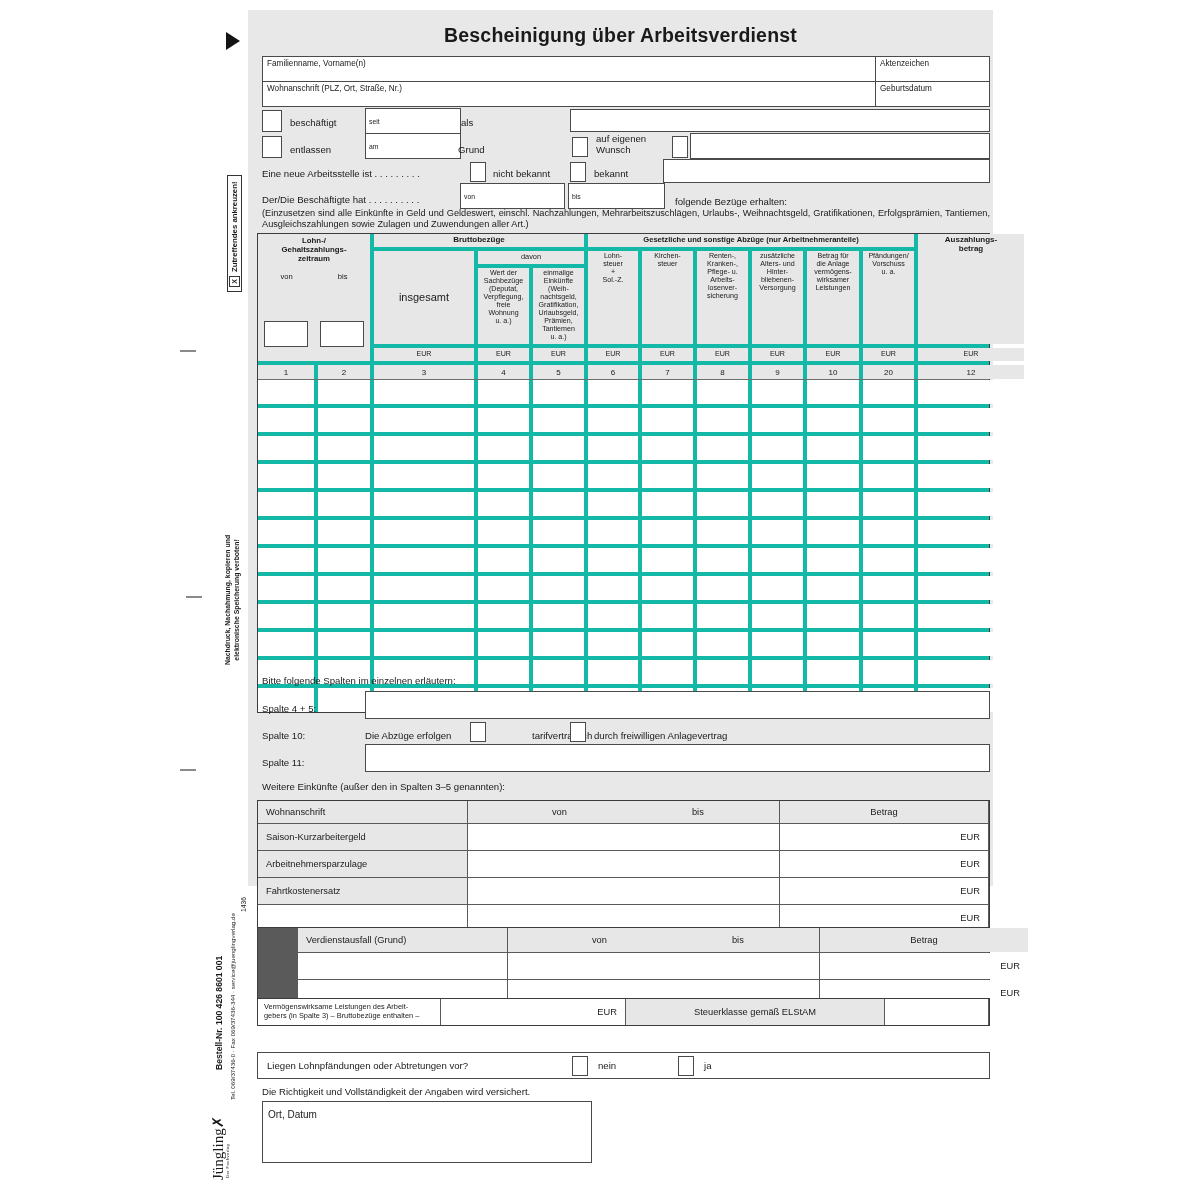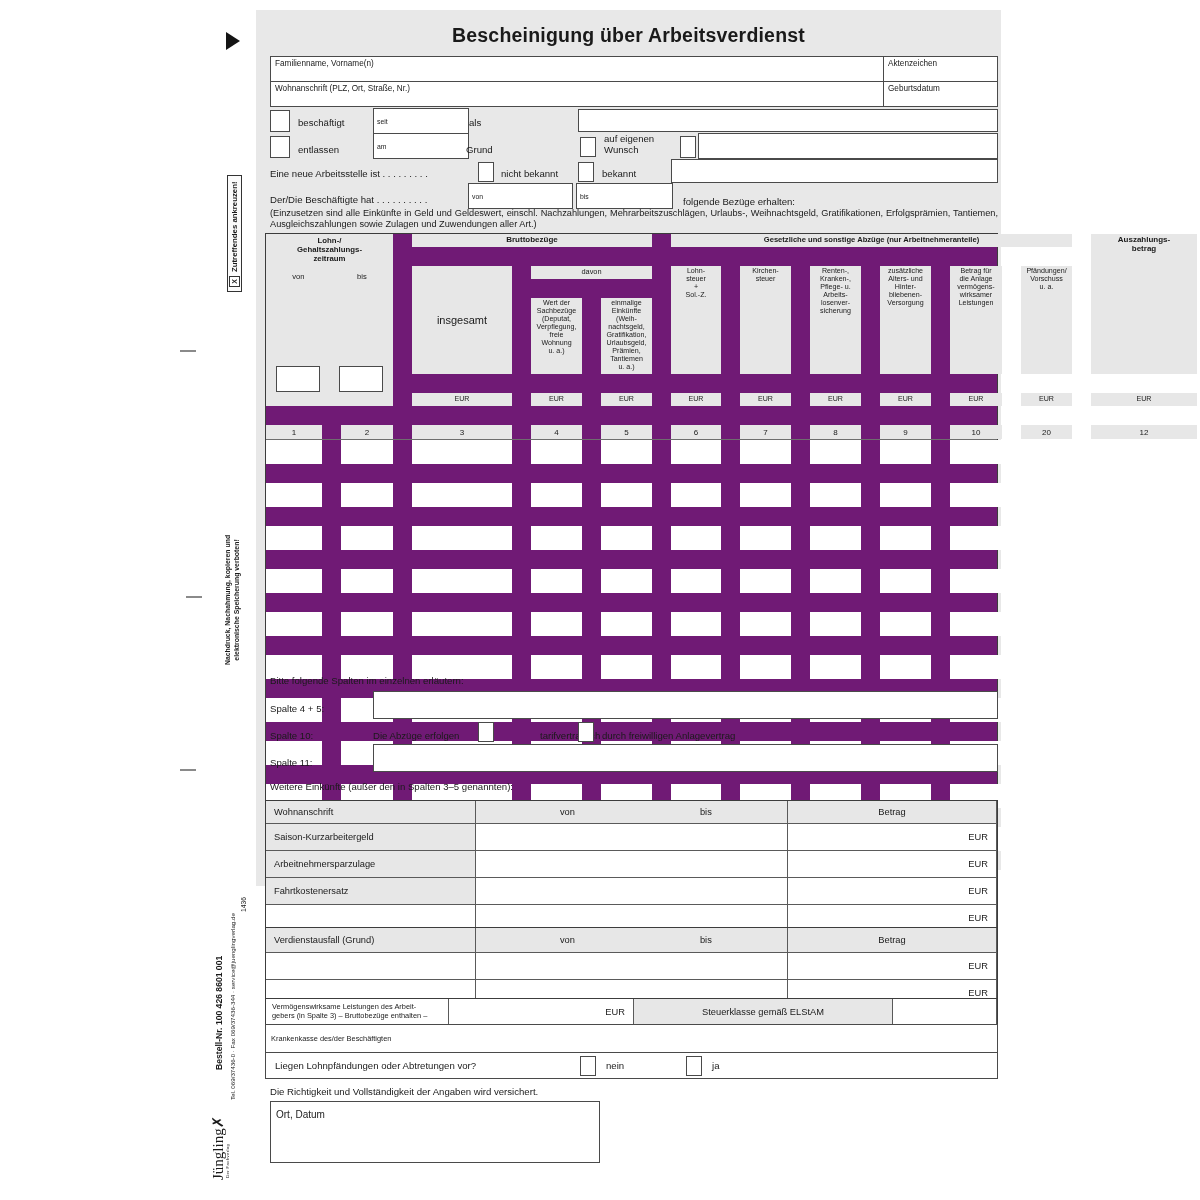--- a/index.html
+++ b/index.html
@@ -5,35 +5,35 @@
   html,body{margin:0;padding:0;}
   body{
     width:1200px;height:1200px;position:relative;background:#ffffff;
     font-family:"Liberation Sans", sans-serif;color:#1a1a1a;overflow:hidden;
     -webkit-font-smoothing:antialiased;
   }
   .abs{position:absolute;}
   .pre{white-space:pre-line;}
   
   #page{
-    position:absolute;left:256px;top:10px;width:745px;height:876px;
+    position:absolute;left:248px;top:10px;width:745px;height:876px;
     background:#e8e8e8;
     text-decoration:underline;
   }
   .whitebox{background:#fff;border:1px solid #4a4a4a;box-sizing:border-box;}
   .cb{background:#fff;border:1px solid #4a4a4a;box-sizing:border-box;width:17px;height:21px;}
   .tinylbl{font-size:6.8px;color:#222;}
   .lbl{font-size:9.6px;}
   #title{left:0;top:14px;width:745px;text-align:center;font-size:19.5px;font-weight:bold;letter-spacing:.2px;}
   
   .idrow{display:flex;}
   .idcell{box-sizing:border-box;border:1px solid #4a4a4a;background:#fff;padding:2px 0 0 4px;font-size:8.2px;}
   
   #tablewrap{left:9px;top:223px;width:733px;box-sizing:border-box;border:1px solid #3c3c3c;background:#6e6e6e;display:flex;flex-direction:column;gap:1px;}
-  .egrid{display:grid;grid-template-columns:56px 52px 100px 51px 51px 50px 51px 51px 51px 52px 51px 106px;gap:19px;background:#701a75;}
+  .egrid{display:grid;grid-template-columns:56px 52px 100px 51px 51px 50px 51px 51px 51px 52px 51px 106px;gap:4px;background:#14b8a6;}
   #eheader{grid-template-rows:13px 13px 76px 13px 14px;}
   .hc{background:#e7e7e7;display:flex;align-items:center;justify-content:center;text-align:center;font-size:7.1px;line-height:1.12;box-sizing:border-box;}
   .hc.top{align-items:flex-start;padding-top:2px;}
   .hc.bold{font-weight:bold;font-size:8px;}
   .numcell{background:#e7e7e7;display:flex;align-items:center;justify-content:center;font-size:8px;}
   .bodycell{background:#ffffff;height:24px;}
   
   #periodcell{background:#e7e7e7;grid-area:1/1/5/3;display:flex;flex-direction:column;align-items:stretch;font-size:7.6px;}
   #periodcell .ttl{font-weight:bold;font-size:7.8px;text-align:center;padding-top:3px;line-height:1.15;}
   #periodcell .vb{display:flex;justify-content:space-around;margin-top:8px;font-size:7.6px;}
@@ -405,21 +405,21 @@
 
     <div class="scell gray pad">Fahrtkostenersatz</div>
     <div class="scell white"></div>
     <div class="scell white eur-right">EUR</div>
 
     <div class="scell white pad"></div>
     <div class="scell white"></div>
     <div class="scell white eur-right">EUR</div>
   </div>
 
-  <div class="abs sgrid g3" style="left:9px;top:917px;width:733px;grid-template-rows:24px 26px 26px;">
+  <div class="abs sgrid g3" style="left:9px;top:917px;width:733px;grid-template-rows:24px 26px 26px;padding-left:40px;">
     <div class="scell gray pad">Verdienstausfall (Grund)</div>
     <div class="scell gray vonbis">
       <span class="v1">von</span>
       <span class="v2">bis</span>
     </div>
     <div class="scell gray centered">Betrag</div>
 
     <div class="scell white pad"></div>
     <div class="scell white"></div>
     <div class="scell white eur-right">EUR</div>
@@ -430,23 +430,20 @@
   </div>
 
   <div class="abs sgrid" style="left:9px;top:988px;width:733px;grid-template-columns:182px 184px 258px 103px;grid-template-rows:26px;">
     <div class="scell white pre" style="font-size:7.4px;line-height:1.15;padding-left:6px;">Vermögenswirksame Leistungen des Arbeit-
 gebers (in Spalte 3) – Bruttobezüge enthalten –</div>
     <div class="scell white eur-right">EUR</div>
     <div class="scell gray centered">Steuerklasse gemäß ELStAM</div>
     <div class="scell white"></div>
   </div>
 
-  <div class="abs whitebox" style="left:9px;top:1014px;width:733px;height:32px;padding:2px 0 0 5px;">
-    <span class="tinylbl" style="font-size:7.4px;">Krankenkasse des/der Beschäftigten</span>
-  </div>
 
   <div class="abs whitebox" style="left:9px;top:1042px;width:733px;height:27px;">
     <span class="abs lbl" style="left:9px;top:7px;">Liegen Lohnpfändungen oder Abtretungen vor?</span>
     <span class="abs cb" style="left:314px;top:3px;width:16px;height:20px;"></span>
     <span class="abs lbl" style="left:340px;top:7px;">nein</span>
     <span class="abs cb" style="left:420px;top:3px;width:16px;height:20px;"></span>
     <span class="abs lbl" style="left:446px;top:7px;">ja</span>
   </div>
 
   <div class="abs lbl" style="left:14px;top:1076px;">Die Richtigkeit und Vollständigkeit der Angaben wird versichert.</div>

